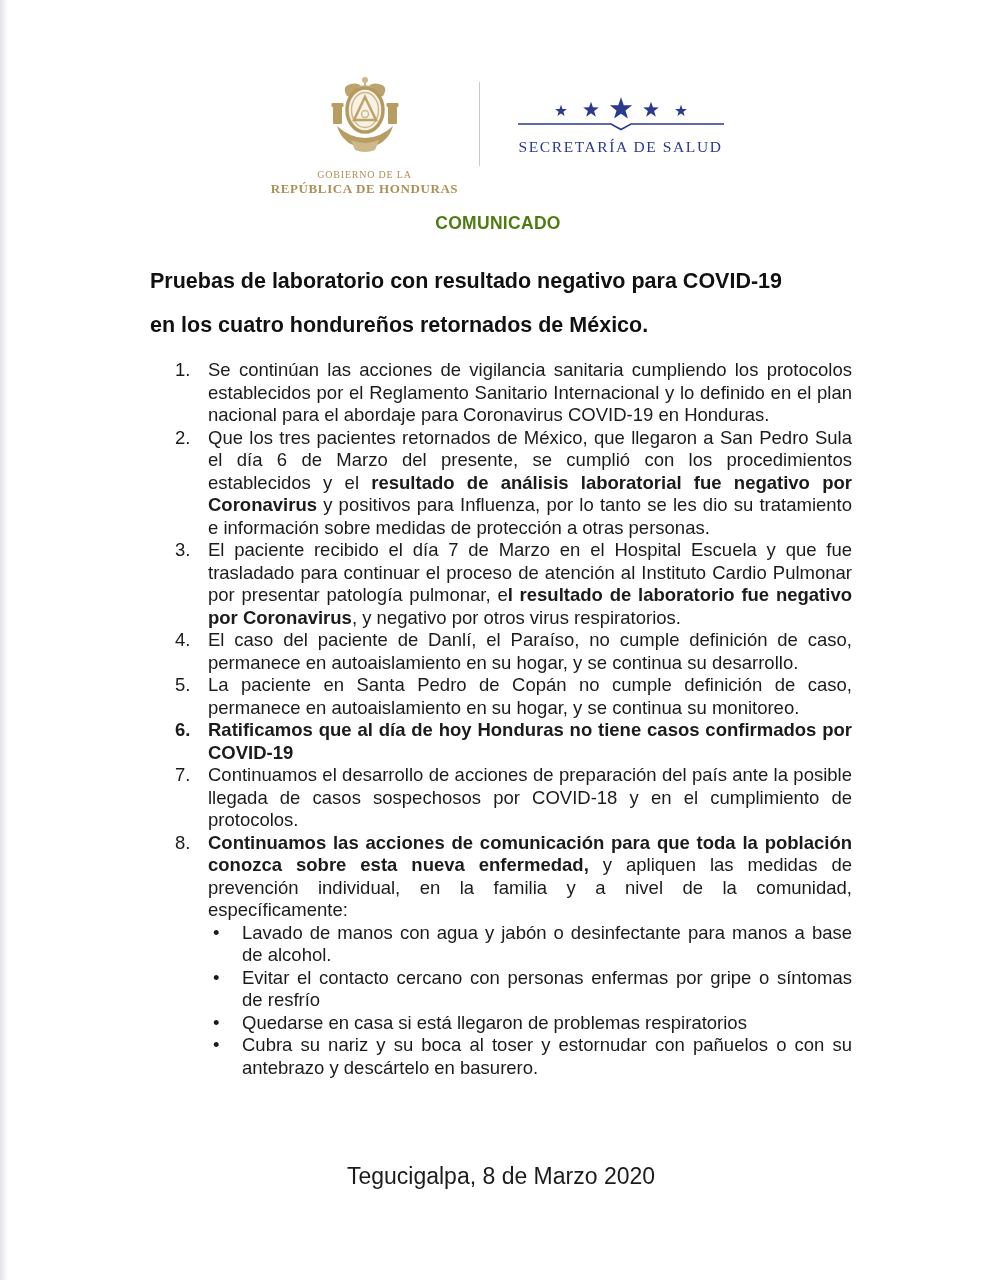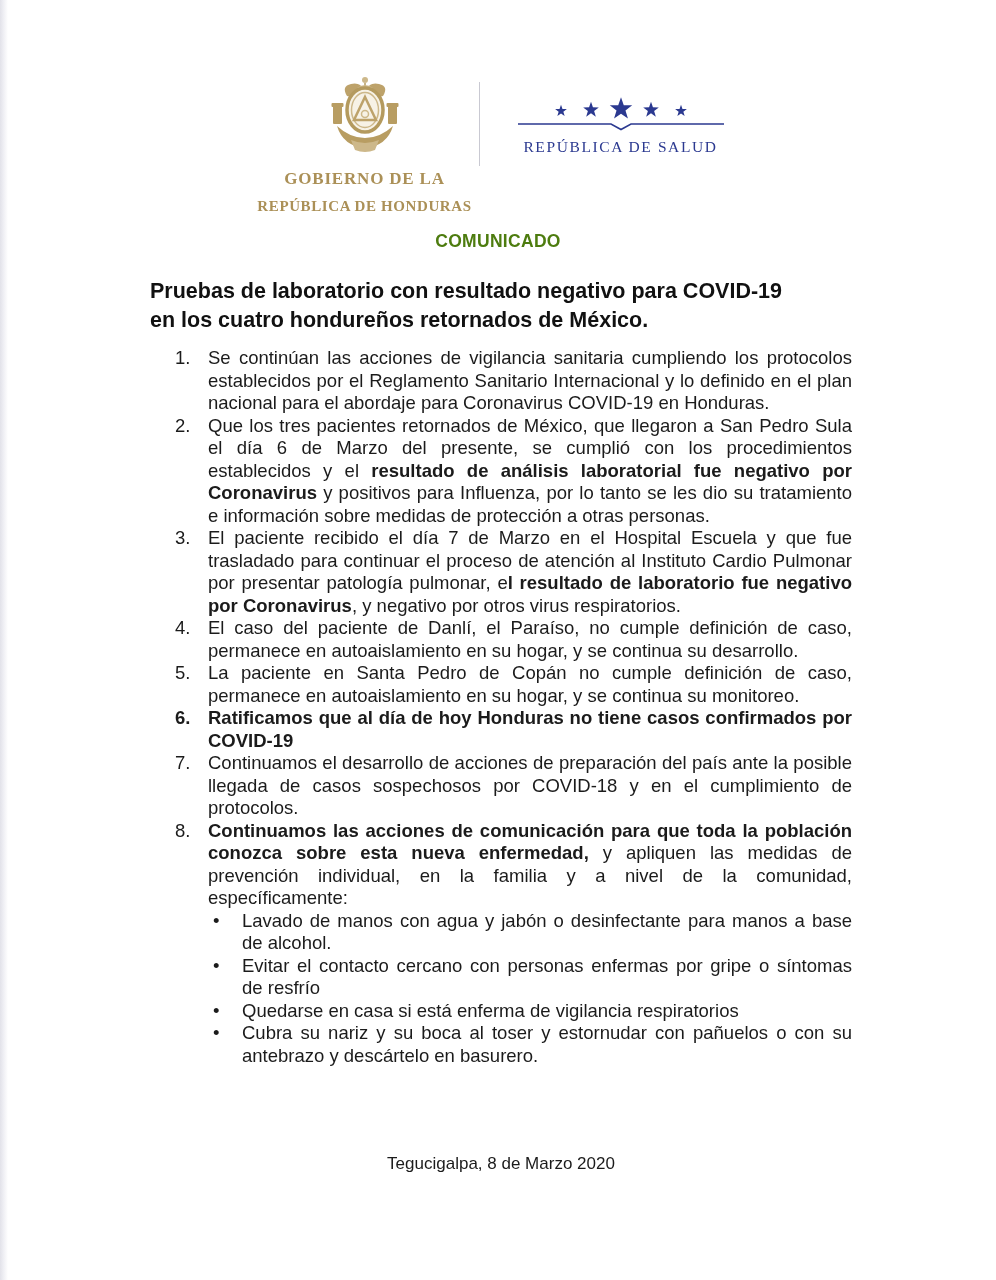--- a/index.html
+++ b/index.html
@@ -17,53 +17,53 @@
     background:linear-gradient(90deg,#e2e2e9 0%,#eeeef3 40%,#ffffff 100%);
   }
   
   .header{
     display:flex;justify-content:center;align-items:flex-start;
     padding-top:74px;
   }
   .gob-logo{width:228px;text-align:center;}
   .gob-line1{
     font-family:"Liberation Serif",serif;color:var(--gold,#ab9057);
-    font-size:17px;letter-spacing:.8px;margin-top:3px;font-weight:700;
+    font-size:10px;letter-spacing:.8px;margin-top:3px;font-weight:400;
   }
   .gob-line2{
     font-family:"Liberation Serif",serif;color:var(--gold,#ab9057);
-    font-size:15px;letter-spacing:.6px;margin-top:9px;font-weight:600;
+    font-size:13px;letter-spacing:.6px;margin-top:1px;font-weight:600;
   }
   .logo-divider{width:1px;height:84px;background:#c9c9d2;margin-top:8px;}
   .salud-logo{width:250px;text-align:center;padding-top:20px;margin-left:16px;}
   .salud-text{
     font-family:"Liberation Serif",serif;color:var(--blue,#2b3990);
     font-size:15.5px;letter-spacing:1.6px;margin-top:2px;
   }
   
   .comunicado{
     text-align:center;font-weight:bold;font-size:17.5px;
     margin-top:16px;letter-spacing:.3px;color:#4d7c0f;
   }
   .content{margin:0 0 0 150px;width:702px;font-size:18.5px;line-height:22.5px;}
   .doc-title{
-    font-size:21.5px;font-weight:bold;line-height:29px;
+    font-size:21.5px;font-weight:bold;line-height:44px;
     margin:25px 0 12px 0;white-space:pre-line;color:#111;
   }
   .intro{text-align:justify;margin:15px 0 0 0;}
   .numbered-list{margin-top:5px;}
   .li-row{display:flex;align-items:flex-start;}
   .li-num{flex:0 0 33px;margin-left:25px;}
   .li-num.b{font-weight:bold;}
   .li-text{flex:1;text-align:justify;min-width:0;}
   .b{font-weight:bold;}
   .bullet-row{display:flex;align-items:flex-start;}
   .bullet-dot{flex:0 0 29px;padding-left:5px;text-align:left;}
   .bullet-text{flex:1;text-align:justify;min-width:0;}
-  .footer-date{text-align:center;margin-top:86px;font-size:17px;}
+  .footer-date{text-align:center;margin-top:86px;font-size:23px;}
 </style>
 </head>
 <body>
 
 <div class="page" style="--blue: #2b3990; --gold: #ab9057;">
   <div class="edge-strip"></div>
 
   <div class="header">
 
     <div class="gob-logo">
@@ -104,21 +104,21 @@
       <svg width="210" height="38" viewBox="0 0 210 38">
         <g fill="#2b3990">
           <polygon points="0,-10 2.35,-3.24 9.51,-3.09 3.8,1.24 5.88,8.09 0,4 -5.88,8.09 -3.8,1.24 -9.51,-3.09 -2.35,-3.24" transform="translate(45,17) scale(0.62)"></polygon>
           <polygon points="0,-10 2.35,-3.24 9.51,-3.09 3.8,1.24 5.88,8.09 0,4 -5.88,8.09 -3.8,1.24 -9.51,-3.09 -2.35,-3.24" transform="translate(75,16) scale(0.82)"></polygon>
           <polygon points="0,-10 2.35,-3.24 9.51,-3.09 3.8,1.24 5.88,8.09 0,4 -5.88,8.09 -3.8,1.24 -9.51,-3.09 -2.35,-3.24" transform="translate(105,15) scale(1.18)"></polygon>
           <polygon points="0,-10 2.35,-3.24 9.51,-3.09 3.8,1.24 5.88,8.09 0,4 -5.88,8.09 -3.8,1.24 -9.51,-3.09 -2.35,-3.24" transform="translate(135,16) scale(0.82)"></polygon>
           <polygon points="0,-10 2.35,-3.24 9.51,-3.09 3.8,1.24 5.88,8.09 0,4 -5.88,8.09 -3.8,1.24 -9.51,-3.09 -2.35,-3.24" transform="translate(165,17) scale(0.62)"></polygon>
         </g>
         <path d="M2,30 H95 L105,35.5 L115,30 H208" stroke="#2b3990" stroke-width="1.6" fill="none"></path>
       </svg>
-      <div class="salud-text">REPÚBLICA DE SALUD</div>
+      <div class="salud-text">SECRETARÍA DE SALUD</div>
     </div>
   </div>
 
   <div class="comunicado">COMUNICADO</div>
 
   <div class="content">
     <div class="doc-title">Pruebas de laboratorio con resultado negativo para COVID-19
 en los cuatro hondureños retornados de México.</div>
     <div class="numbered-list">
         <div class="li-row">
@@ -152,21 +152,21 @@
         <div class="li-row">
           <div class="li-num">8.</div>
           <div class="li-text"><span class="b">Continuamos las acciones de comunicación para que toda la población conozca sobre esta nueva enfermedad,</span><span> y apliquen las medidas de prevención individual, en la familia y a nivel de la comunidad, específicamente:</span><div class="bullet-row">
               <div class="bullet-dot">•</div>
               <div class="bullet-text">Lavado de manos con agua y jabón o desinfectante para manos a base de alcohol.</div>
             </div><div class="bullet-row">
               <div class="bullet-dot">•</div>
               <div class="bullet-text">Evitar el contacto cercano con personas enfermas por gripe o síntomas de resfrío</div>
             </div><div class="bullet-row">
               <div class="bullet-dot">•</div>
-              <div class="bullet-text">Quedarse en casa si está enferma de vigilancia respiratorios</div>
+              <div class="bullet-text">Quedarse en casa si está llegaron de problemas respiratorios</div>
             </div><div class="bullet-row">
               <div class="bullet-dot">•</div>
               <div class="bullet-text">Cubra su nariz y su boca al toser y estornudar con pañuelos o con su antebrazo y descártelo en basurero.</div>
             </div></div>
         </div>
       </div>
     <div class="footer-date">Tegucigalpa, 8 de Marzo 2020</div>
   </div>
 </div>
 

